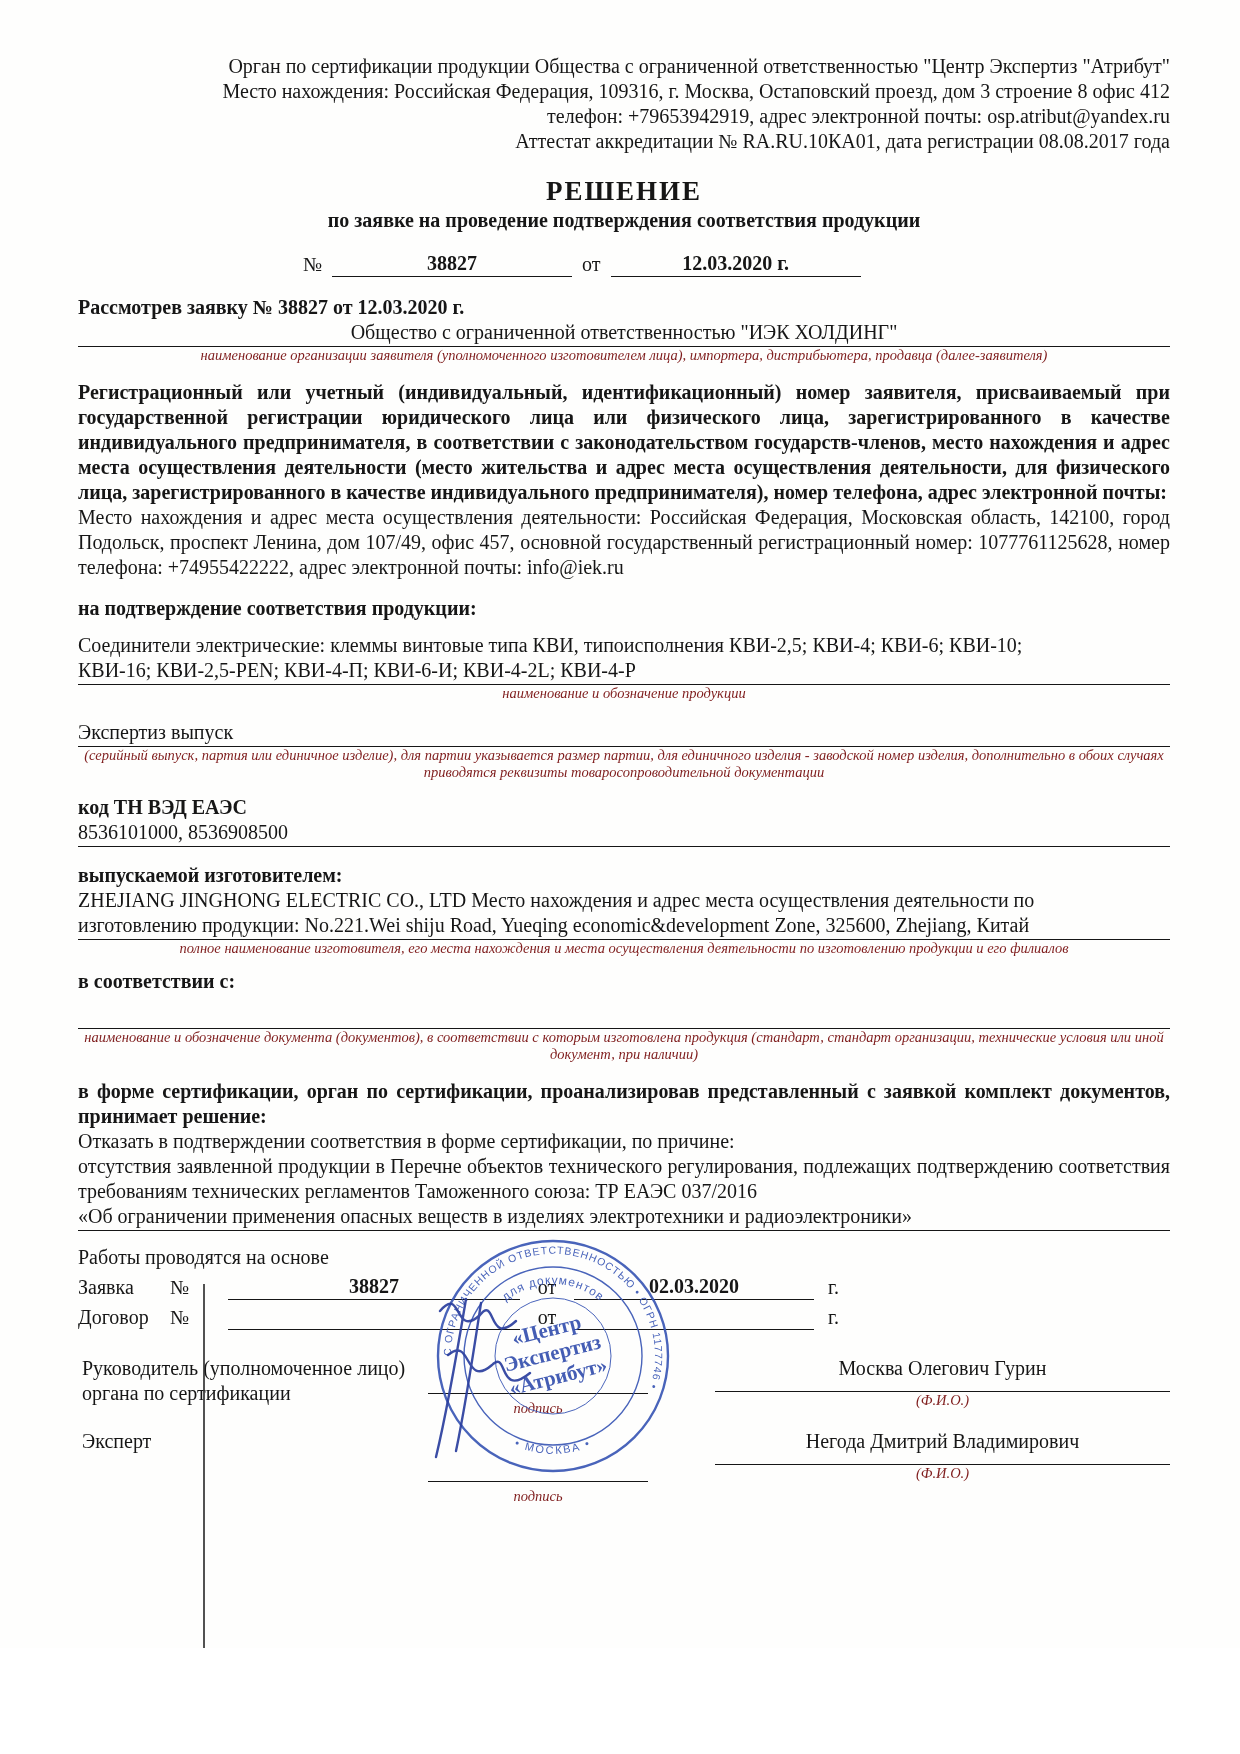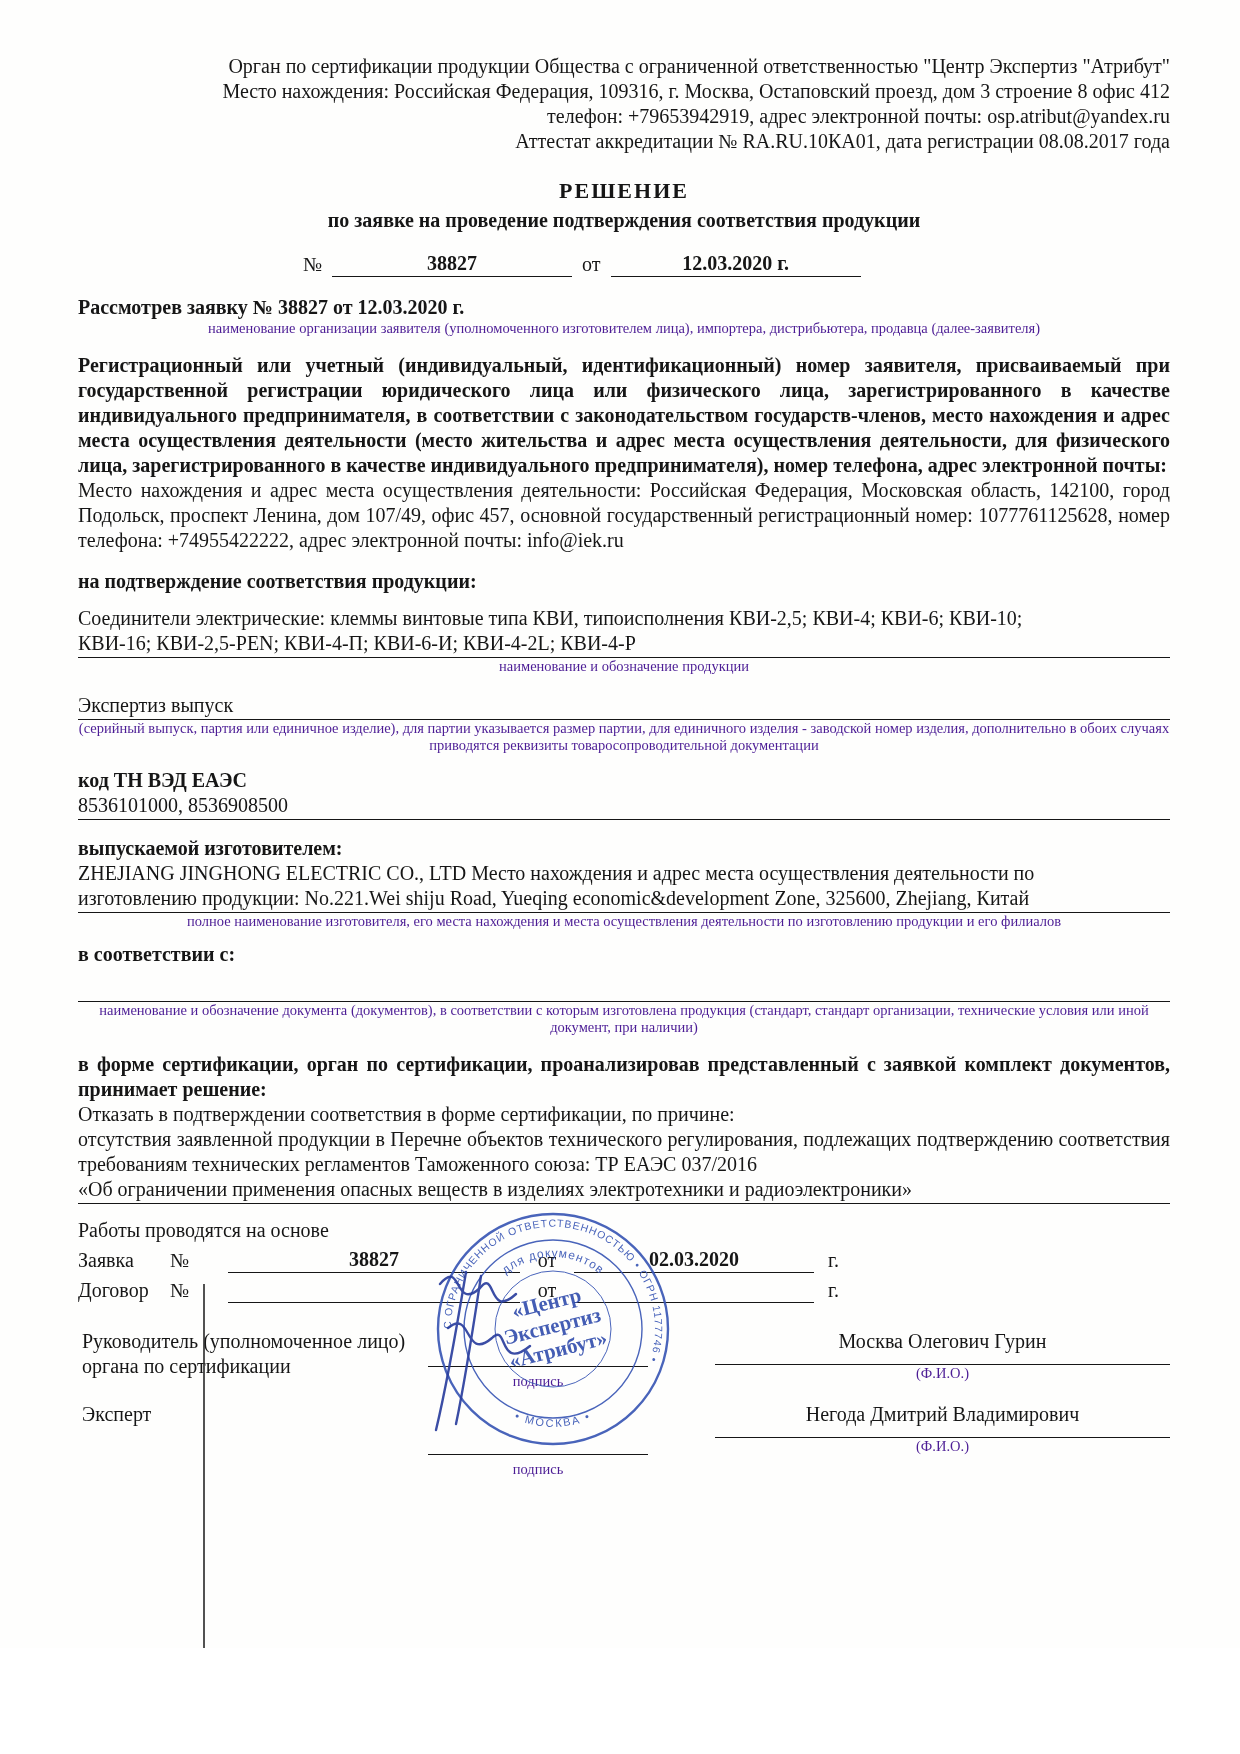--- a/index.html
+++ b/index.html
@@ -1,30 +1,30 @@
 <!DOCTYPE html>
 <html><head>
 <meta charset="utf-8">
 <style>
   html,body{margin:0;padding:0;background:#ffffff;}
   .page{width:1240px;height:1648px;position:relative;background:#fefefdff;
         font-family:"Liberation Serif","DejaVu Serif",serif;color:#161616;overflow:hidden;}
   .content{position:relative;padding:54px 70px 0 78px;font-size:20px;line-height:25px;}
   .hdr{text-align:right;}
-  .doc-title{margin-top:20px;text-align:center;font-weight:bold;font-size:22px;letter-spacing:2px;line-height:34px;}
+  .doc-title{margin-top:20px;text-align:center;font-weight:bold;font-size:27px;letter-spacing:2px;line-height:34px;}
   .doc-subtitle{text-align:center;font-weight:bold;}
   .numrow{display:flex;align-items:flex-end;margin:16px 0 0 215px;height:28px;}
   .numrow .lbl{padding:0 10px;}
   .blankline{display:inline-block;border-bottom:1.6px solid #161616;text-align:center;}
   .w1{width:240px;}
   .w2{width:250px;}
   .bold{font-weight:bold;}
   .reviewed{margin-top:18px;font-weight:bold;}
   .center-underlined{text-align:center;border-bottom:1.6px solid #161616;padding-bottom:1px;}
-  .caption{font-size:14.5px;line-height:17px;text-align:center;color:#4c1d95;}
+  .caption{font-size:14.5px;line-height:17px;text-align:center;color:#7f1d1d;font-style:italic;}
   .para-bold{margin-top:16px;font-weight:bold;text-align:justify;}
   .para{text-align:justify;}
   .sect-head{margin-top:16px;font-weight:bold;}
   .mt12{margin-top:12px;} .mt14{margin-top:14px;} .mt18{margin-top:18px;}
   .ulined{border-bottom:1.6px solid #161616;padding-bottom:1px;}
   .blank-field{height:34px;border-bottom:1.6px solid #161616;}
   
   .basis-sig{position:relative;margin-top:14px;height:300px;}
   .basis-row{display:flex;align-items:flex-end;height:30px;}
   .bl{width:92px;}
@@ -64,20 +64,21 @@
     <div class="doc-subtitle">по заявке на проведение подтверждения соответствия продукции</div>
 
     <div class="numrow">
       <span class="lbl">№</span>
       <span class="blankline w1"><span class="bold">38827</span></span>
       <span class="lbl">от</span>
       <span class="blankline w2"><span class="bold">12.03.2020 г.</span></span>
     </div>
 
     <div class="reviewed">Рассмотрев заявку № 38827 от 12.03.2020 г.</div>
+    <div class="center-underlined">Общество с ограниченной ответственностью "ИЭК ХОЛДИНГ"</div>
     <div class="caption">наименование организации заявителя (уполномоченного изготовителем лица), импортера, дистрибьютера, продавца (далее-заявителя)</div>
 
     <div class="para-bold">Регистрационный или учетный (индивидуальный, идентификационный) номер заявителя, присваиваемый при государственной регистрации юридического лица или физического лица, зарегистрированного в качестве индивидуального предпринимателя, в соответствии с законодательством государств-членов, место нахождения и адрес места осуществления деятельности (место жительства и адрес места осуществления деятельности, для физического лица, зарегистрированного в качестве индивидуального предпринимателя), номер телефона, адрес электронной почты:</div>
     <div class="para">Место нахождения и адрес места осуществления деятельности: Российская Федерация, Московская область, 142100, город Подольск, проспект Ленина, дом 107/49, офис 457, основной государственный регистрационный номер: 1077761125628, номер телефона: +74955422222, адрес электронной почты: info@iek.ru</div>
 
     <div class="sect-head">на подтверждение соответствия продукции:</div>
     <div class="mt12">Соединители электрические: клеммы винтовые  типа КВИ,  типоисполнения КВИ-2,5; КВИ-4; КВИ-6; КВИ-10;</div>
     <div class="ulined">КВИ-16; КВИ-2,5-PEN; КВИ-4-П; КВИ-6-И; КВИ-4-2L; КВИ-4-Р</div>
     <div class="caption">наименование и обозначение продукции</div>
 

